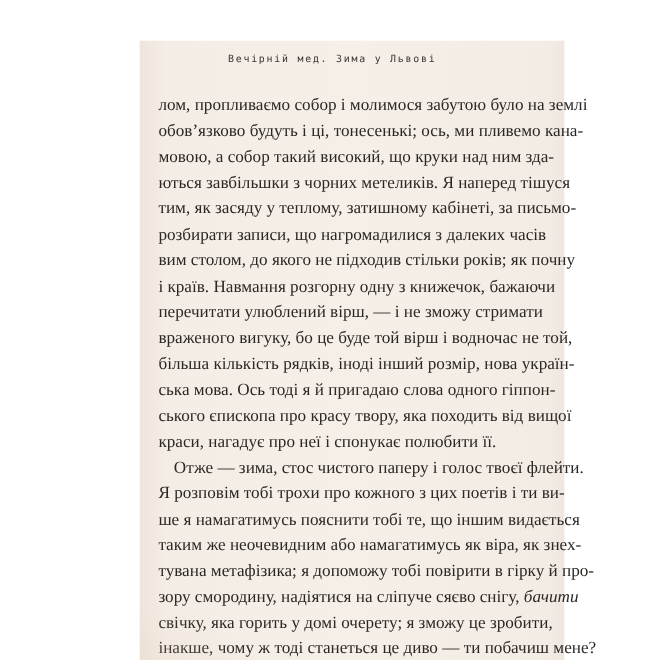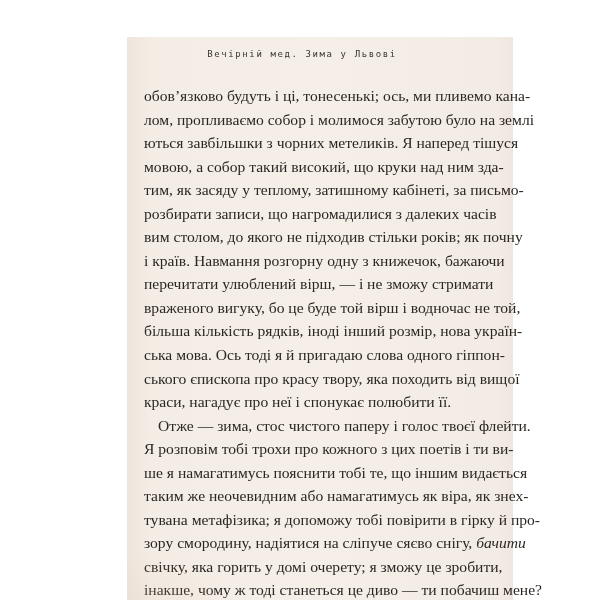--- a/index.html
+++ b/index.html
@@ -72,24 +72,24 @@
     }
   </style>
 </head>
 <body>
 
 <div class="page">
   <div class="running-head">Вечірній мед. Зима у Львові</div>
 
   <div class="body-text">
 
+    <span class="line">лом, пропливаємо собор і молимося забутою було на землі</span>
     <span class="line">обов’язково будуть і ці, тонесенькі; ось, ми пливемо кана-</span>
-    <span class="line">лом, пропливаємо собор і молимося забутою було на землі</span>
+    <span class="line">мовою, а собор такий високий, що круки над ним зда-</span>
     <span class="line">ються завбільшки з чорних метеликів. Я наперед тішуся</span>
-    <span class="line">мовою, а собор такий високий, що круки над ним зда-</span>
     <span class="line">тим, як засяду у теплому, затишному кабінеті, за письмо-</span>
     <span class="line">розбирати записи, що нагромадилися з далеких часів</span>
     <span class="line">вим столом, до якого не підходив стільки років; як почну</span>
     <span class="line">і країв. Навмання розгорну одну з книжечок, бажаючи</span>
     <span class="line">перечитати улюблений вірш, — і не зможу стримати</span>
     <span class="line">враженого вигуку, бо це буде той вірш і водночас не той,</span>
     <span class="line">більша кількість рядків, іноді інший розмір, нова україн-</span>
     <span class="line">ська мова. Ось тоді я й пригадаю слова одного гіппон-</span>
     <span class="line">ського єпископа про красу твору, яка походить від вищої</span>
     <span class="line last">краси, нагадує про неї і спонукає полюбити її.</span>

